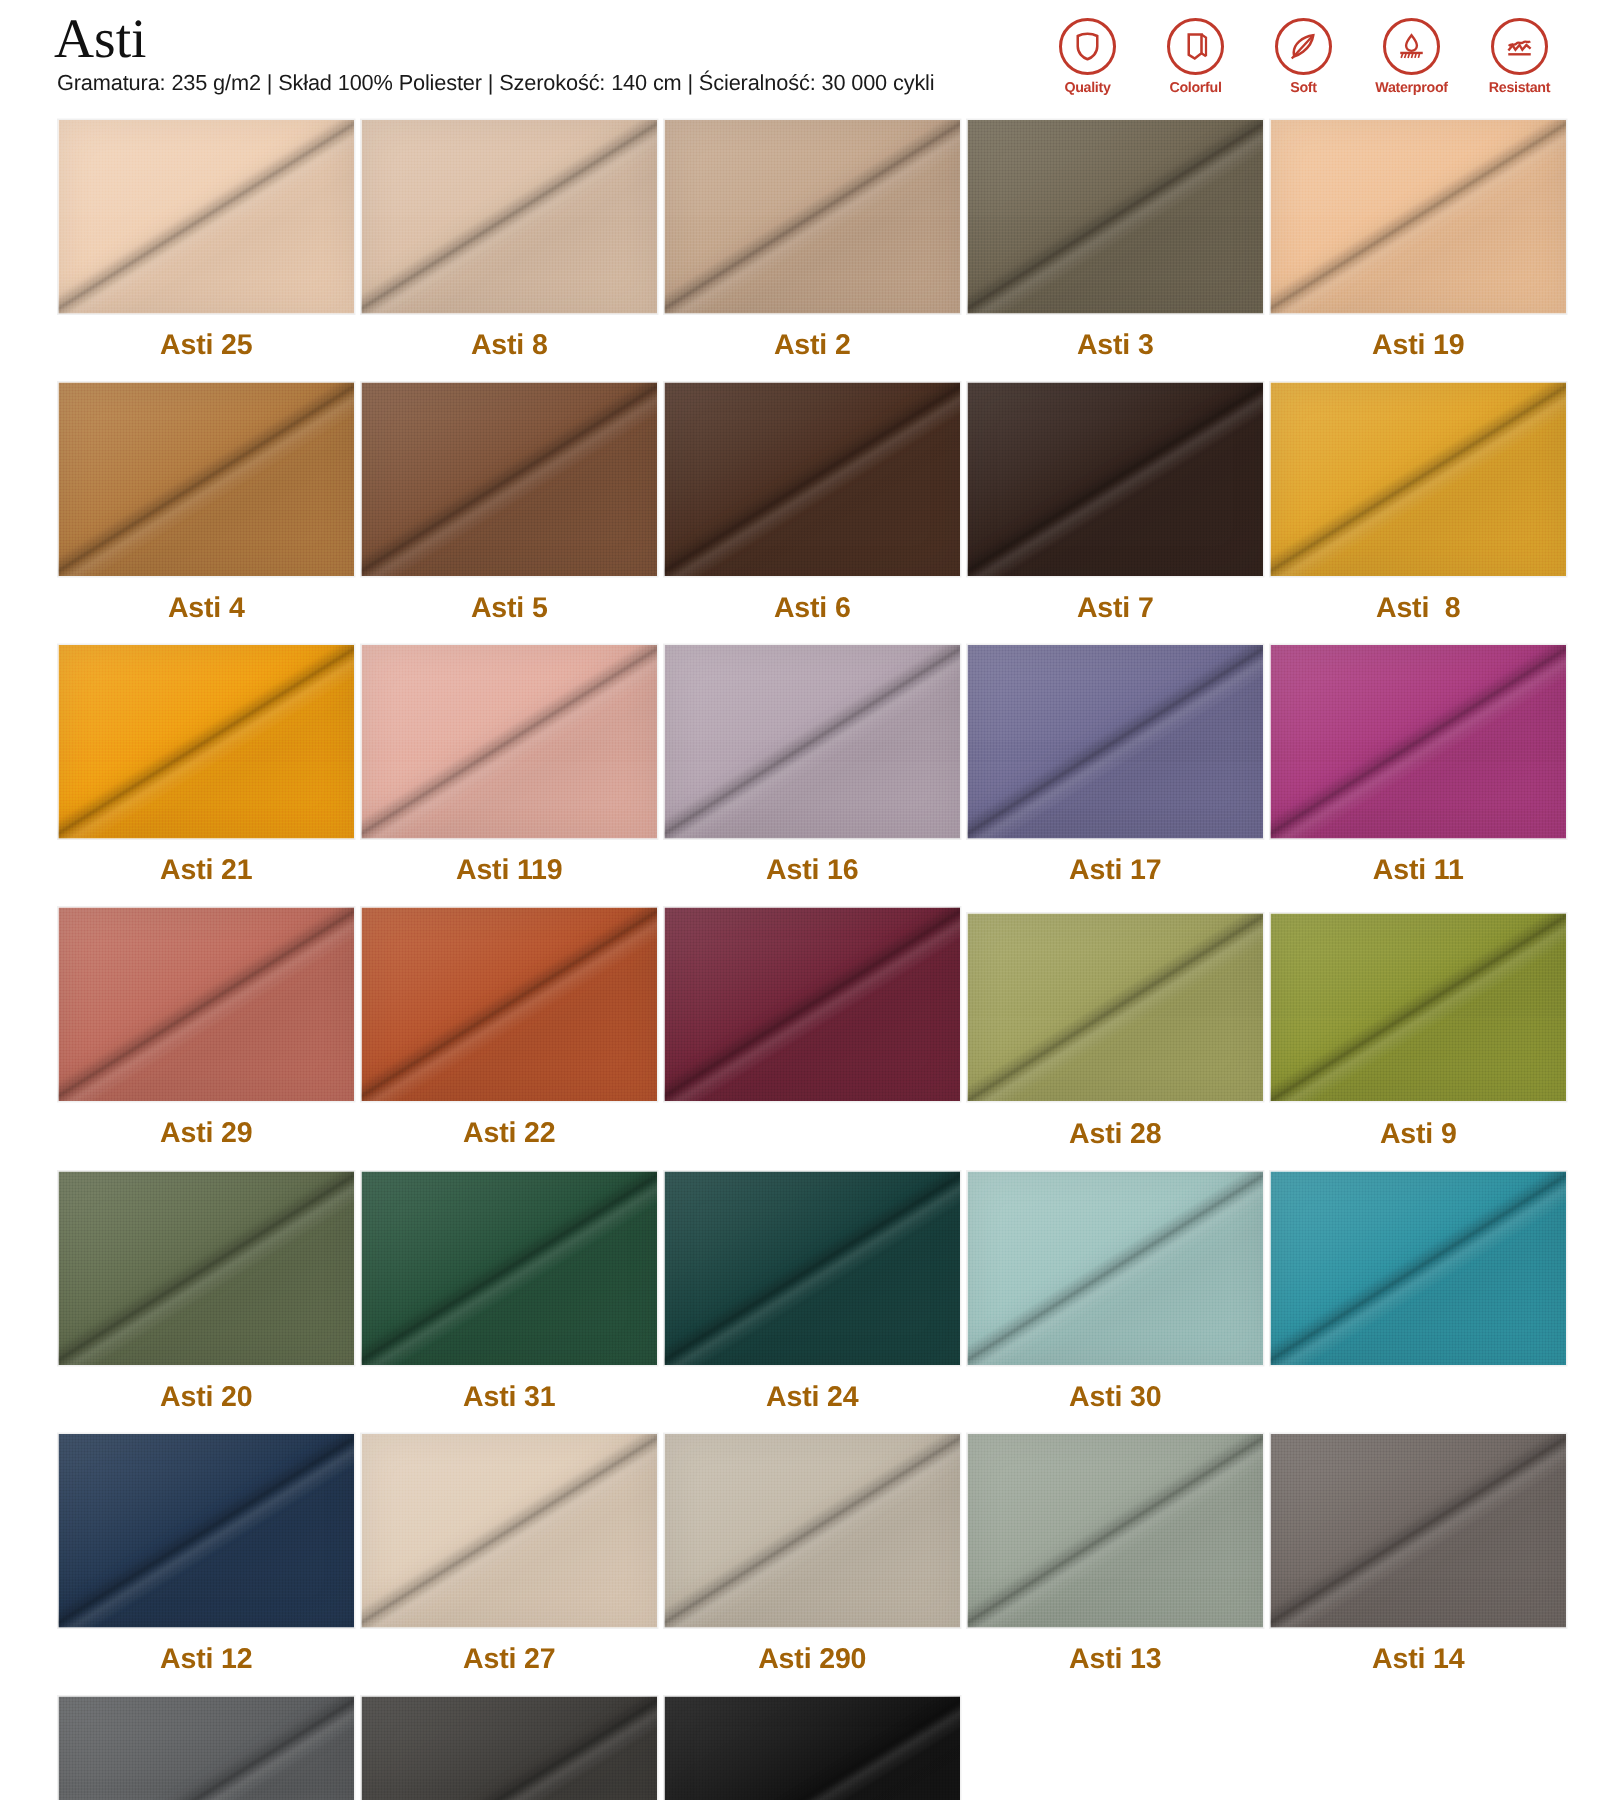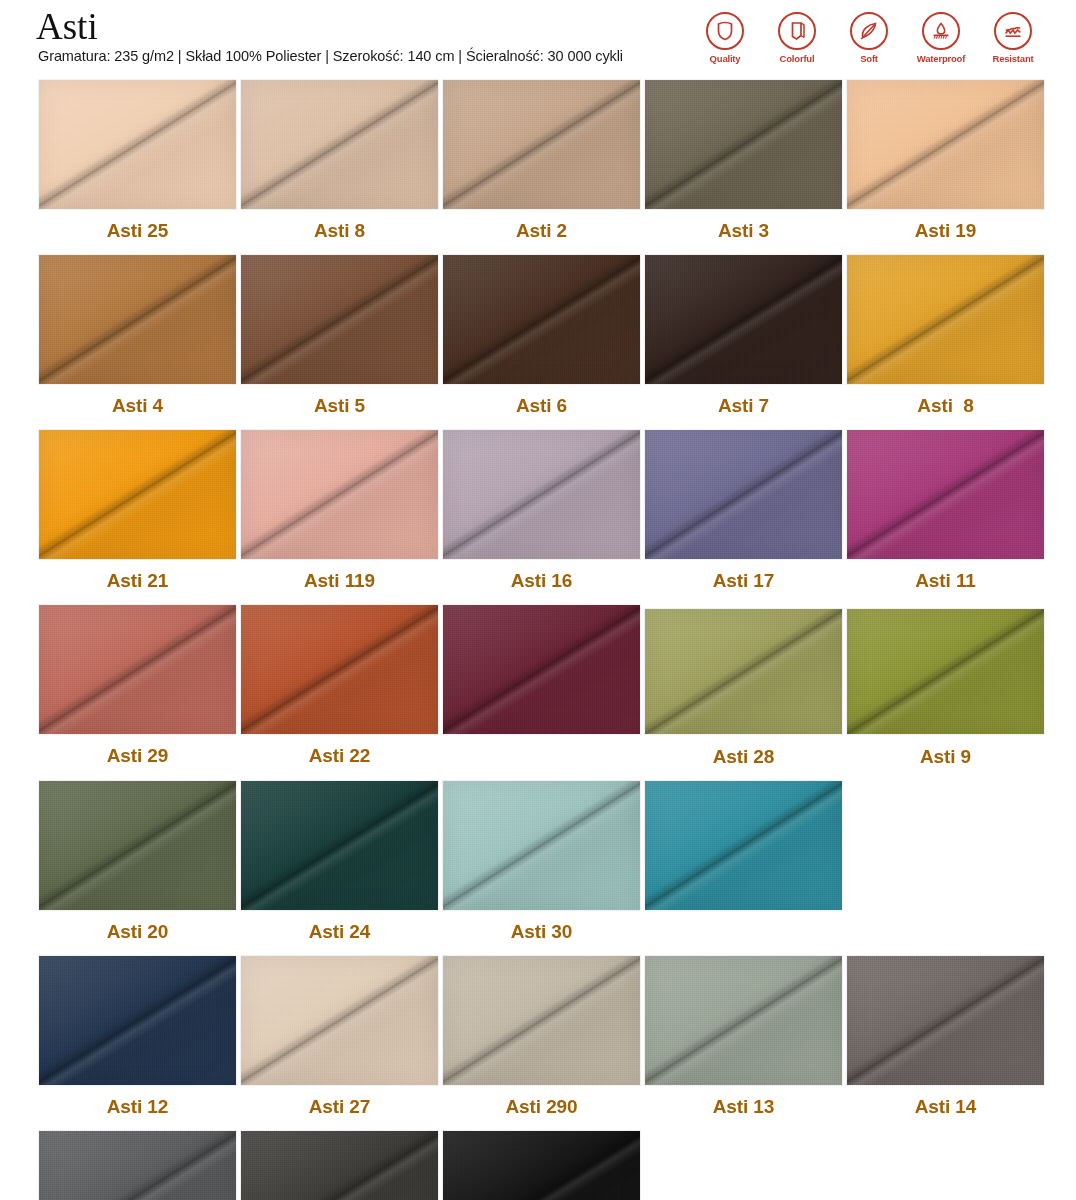--- a/index.html
+++ b/index.html
@@ -477,20 +477,31 @@
             <div class="shade"></div>
             <div class="fold2"></div>
             <div class="fold"></div>
             <div class="weave"></div>
             <div class="vign"></div>
           </div>
           <div class="caption">Asti 20</div>
         </div>
         <div class="cell">
           <div class="swatch">
+            <div class="tone" style="background: rgb(38, 80, 58);"></div>
+            <div class="shade"></div>
+            <div class="fold2"></div>
+            <div class="fold"></div>
+            <div class="weave"></div>
+            <div class="vign"></div>
+          </div>
+          <div class="caption">Asti 31</div>
+        </div>
+        <div class="cell">
+          <div class="swatch">
             <div class="tone" style="background: rgb(24, 64, 61);"></div>
             <div class="shade"></div>
             <div class="fold2"></div>
             <div class="fold"></div>
             <div class="weave"></div>
             <div class="vign"></div>
           </div>
           <div class="caption">Asti 24</div>
         </div>
         <div class="cell">

